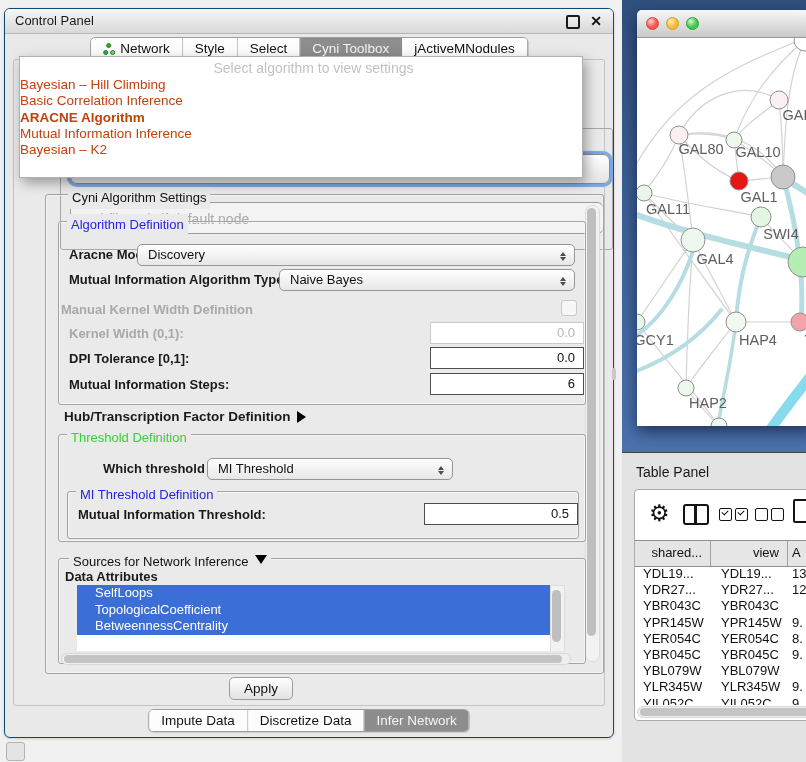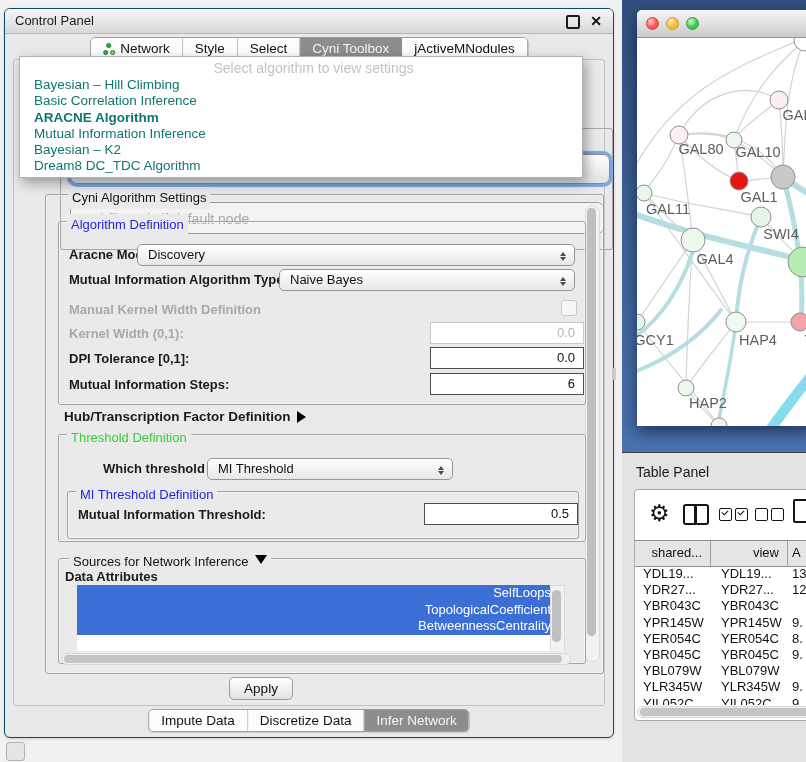--- a/index.html
+++ b/index.html
@@ -67,21 +67,21 @@
     background:#f3f3f3;border:1px solid #9a9a9a;font-size:14px;color:#a9a9a9;
     line-height:32px;padding-left:14px;box-sizing:border-box;
   }
 
   
   .popup{
     position:absolute;left:14px;top:47px;width:562px;height:120px;background:#ffffff;
     border:1px solid #b0b0b0;box-shadow:3px 5px 12px rgba(0,0,0,.35);z-index:40;
   }
   .popup-prompt{margin-top:3px;text-align:center;font-size:14px;color:#c2c2c2;height:17px;margin-left:25px;}
-  .popup-item{font-size:13.5px;color:#0f766e;line-height:16.3px;padding-left:14px;white-space:nowrap;}
+  .popup-item{font-size:13.5px;color:#c2410c;line-height:16.3px;padding-left:0;white-space:nowrap;}
   .popup-item.bold{font-weight:bold;}
 
   
   .groupbox{position:absolute;border:1px solid #a3a3a3;border-radius:3px;box-shadow:inset 0 0 0 1px rgba(255,255,255,.5);}
   .legend{
     position:absolute;top:-8px;background:#eaeaea;padding:4px 4px;font-size:13px;color:#111;
     white-space:nowrap;line-height:14px;
   }
   .legend.blue{color:#2424dd;}
   .legend.green{color:#39cf39;}
@@ -114,21 +114,21 @@
   .tri-down{display:inline-block;width:0;height:0;border:6px solid transparent;border-top:9px solid #000;vertical-align:-4px;margin-left:6px;}
 
   
   .vsb{position:absolute;background:#f2f2f2;border:1px solid #dcdcdc;border-radius:7px;}
   .vsb .thumb{position:absolute;left:1px;width:9px;background:#bfbfbf;border-radius:5px;}
   .hsb{position:absolute;background:#efefef;border:1px solid #d8d8d8;border-radius:6px;}
   .hsb .thumb{position:absolute;top:1px;height:8px;background:#c4c4c4;border-radius:5px;}
 
   
   .attr-list{position:absolute;background:#ffffff;overflow:hidden;}
-  .attr-item{height:16.5px;line-height:16.5px;font-size:13px;color:#fff;background:#3b6fd6;padding-left:18px;width:474px;box-sizing:border-box;text-align:right;}
+  .attr-item{height:16.5px;line-height:16.5px;font-size:13px;color:#fff;background:#3b6fd6;padding-left:18px;width:474px;box-sizing:border-box;}
 
   .apply-btn{
     position:absolute;left:224px;top:668px;width:62px;height:21px;border:1px solid #9c9c9c;border-radius:5px;
     background:linear-gradient(#fefefe,#e2e2e2);font-size:13.5px;color:#111;text-align:center;line-height:21px;
     font-family:"Liberation Sans",sans-serif;
   }
 
   .splitter-handle{position:absolute;left:612px;top:368px;width:4px;height:12px;background:#c9c9c9;border-radius:2px;}
   .corner-btn{position:absolute;left:6px;top:742px;width:17px;height:17px;background:#e5e5e5;border:1px solid #b2b2b2;border-radius:3px;}
 
@@ -218,21 +218,20 @@
   </div>
 
   <div class="popup">
     <div class="popup-prompt">Select algorithm to view settings</div>
     <div id="popup-list">
         <div class="popup-item">Bayesian – Hill Climbing</div>
         <div class="popup-item">Basic Correlation Inference</div>
         <div class="popup-item bold">ARACNE Algorithm</div>
         <div class="popup-item">Mutual Information Inference</div>
         <div class="popup-item">Bayesian – K2</div>
-        <div class="popup-item">Dream8 DC_TDC Algorithm</div>
       </div>
   </div>
 
   <div class="groupbox" style="left:40px;top:185px;width:557px;height:478px;">
     <span class="legend" style="left:22px;">Cyni Algorithm Settings</span>
 
     <div class="vsb" style="right:3px;top:10px;width:13px;height:455px;">
       <div class="thumb" style="top:2px;height:428px;"></div>
     </div>
 
@@ -250,21 +249,21 @@
 
       <span class="lbl" style="left:10px;top:50px;">Mutual Information Algorithm Type:</span>
       <div class="combo" style="left:220px;top:47px;width:296px;">
         <span class="combo-val">Naive Bayes</span>
         <span class="combo-arrows">
             <i class="up"></i>
             <i class="dn"></i>
           </span>
       </div>
 
-      <span class="lbl dis" style="left:10px;top:80px;">Manual Kernel Width Definition</span>
+      <span class="lbl dis" style="left:2px;top:80px;">Manual Kernel Width Definition</span>
       <span class="checkbox" style="left:502px;top:78px;"></span>
 
       <span class="lbl dis" style="left:10px;top:104px;">Kernel Width (0,1):</span>
       <div class="tfield dis" style="left:371px;top:100px;width:136px;line-height:20px;">0.0</div>
 
       <span class="lbl" style="left:10px;top:129px;">DPI Tolerance [0,1]:</span>
       <div class="tfield" style="left:371px;top:125px;width:136px;line-height:20px;">0.0</div>
 
       <span class="lbl" style="left:10px;top:155px;">Mutual Information Steps:</span>
       <div class="tfield" style="left:371px;top:151px;width:136px;line-height:20px;">6</div>

